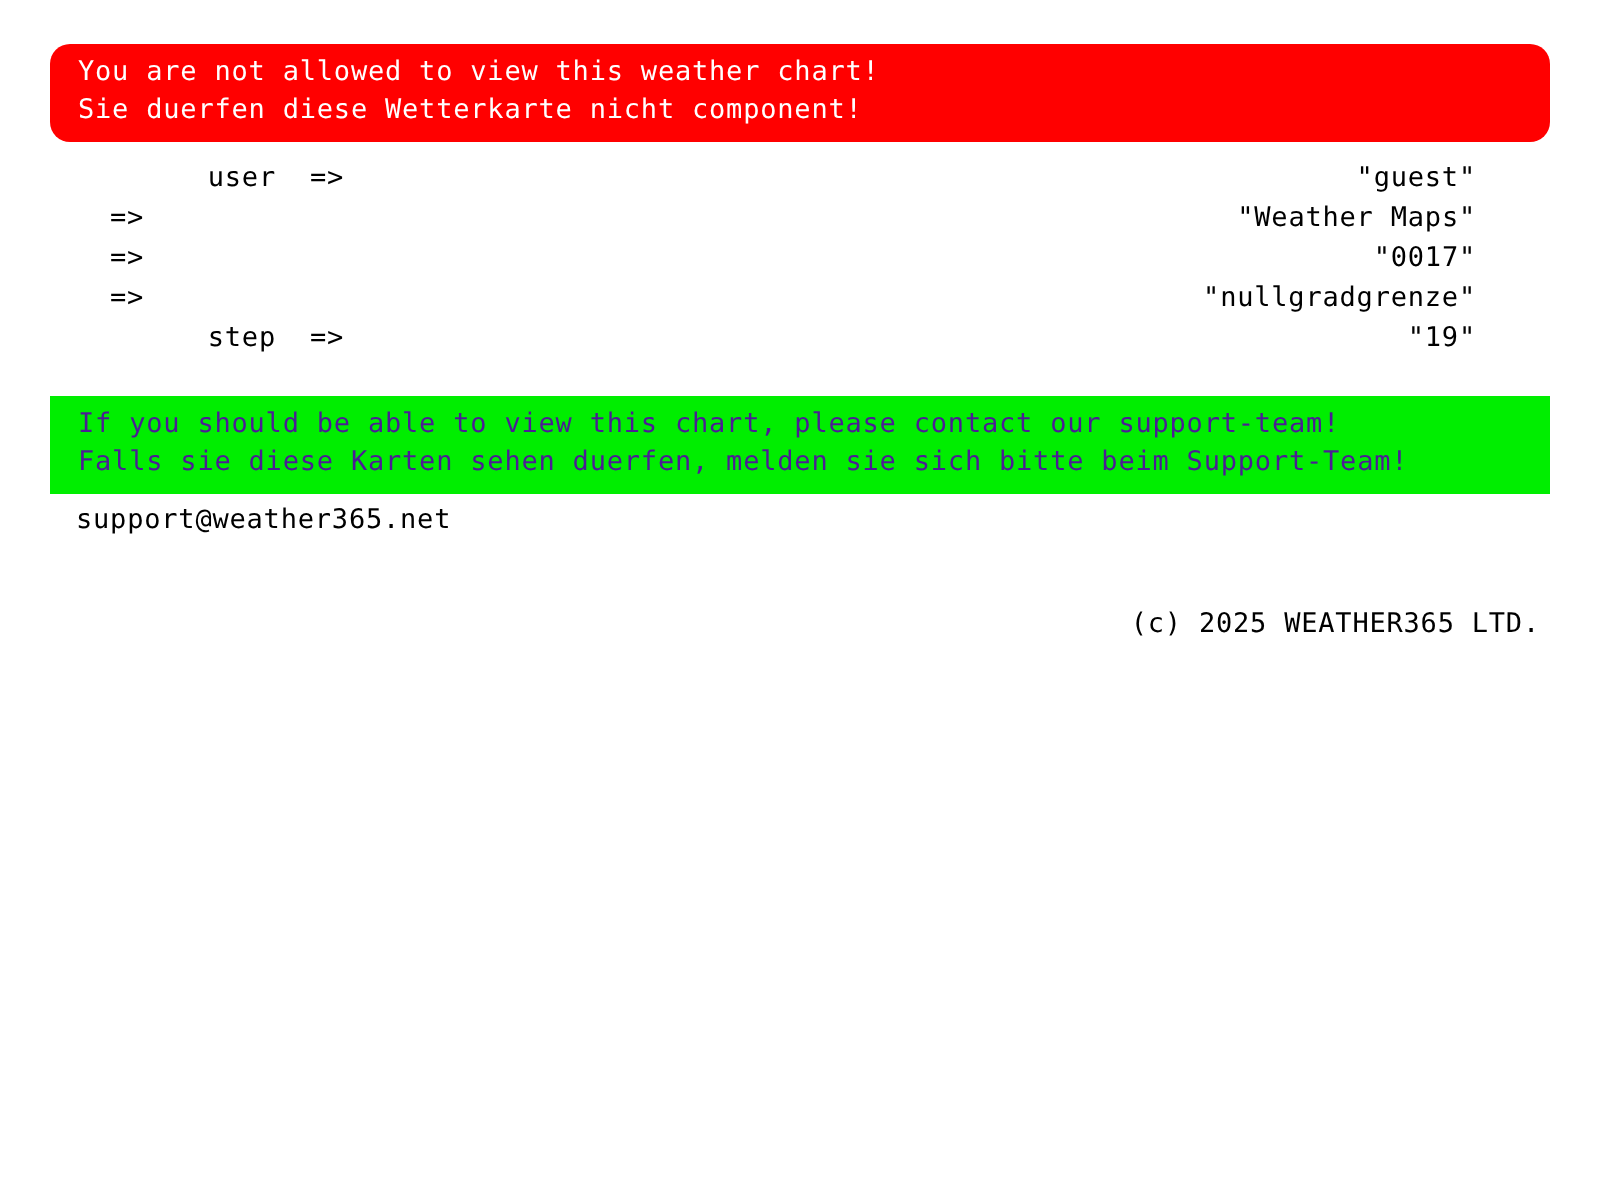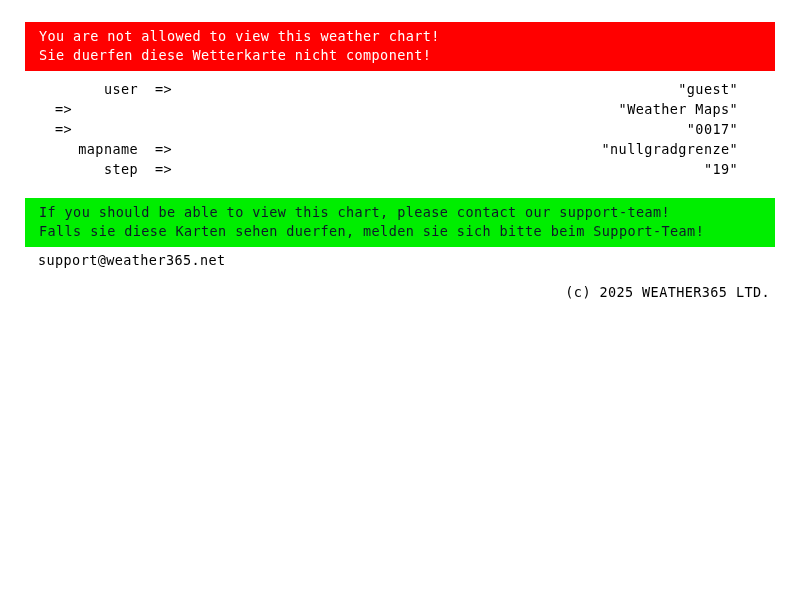--- a/index.html
+++ b/index.html
@@ -24,25 +24,26 @@
     position: absolute;
     left: 25px;
     width: 750px;
     box-sizing: border-box;
     padding: 5px 14px 6px 14px;
   }
   .banner-error {
     top: 22px;
     background: #ff0000;
     color: #ffffff;
+    border-radius: 10px;
   }
   .banner-ok {
     top: 198px;
     background: #00ee00;
-    color: #0f172a;
+    color: #4c1d95;
   }
   .banner-line {
     line-height: 19px;
     white-space: pre;
     font-size: 13.5px;
     letter-spacing: 0.4px;
   }
   .params {
     position: absolute;
     left: 38px;
@@ -72,20 +73,21 @@
     position: absolute;
     left: 38px;
     top: 250px;
     width: 732px;
     display: flex;
     justify-content: space-between;
     line-height: 20px;
     white-space: pre;
     font-size: 13.5px;
     letter-spacing: 0.4px;
+    flex-direction: column;
   }
   .footer-right {
     text-align: right;
     margin-top: 32px;
   }
 </style>
 </head>
 <body>
 
 <div class="page">
@@ -103,21 +105,20 @@
     </div>
     <div class="param-row">
       <span class="param-arrow">=&gt;</span>
       <span class="param-val">"Weather Maps"</span>
     </div>
     <div class="param-row">
       <span class="param-arrow">=&gt;</span>
       <span class="param-val">"0017"</span>
     </div>
     <div class="param-row">
-      <span class="param-key">mapname</span>
       <span class="param-arrow">=&gt;</span>
       <span class="param-val">"nullgradgrenze"</span>
     </div>
     <div class="param-row">
       <span class="param-key">step</span>
       <span class="param-arrow">=&gt;</span>
       <span class="param-val">"19"</span>
     </div>
   </div>
 

